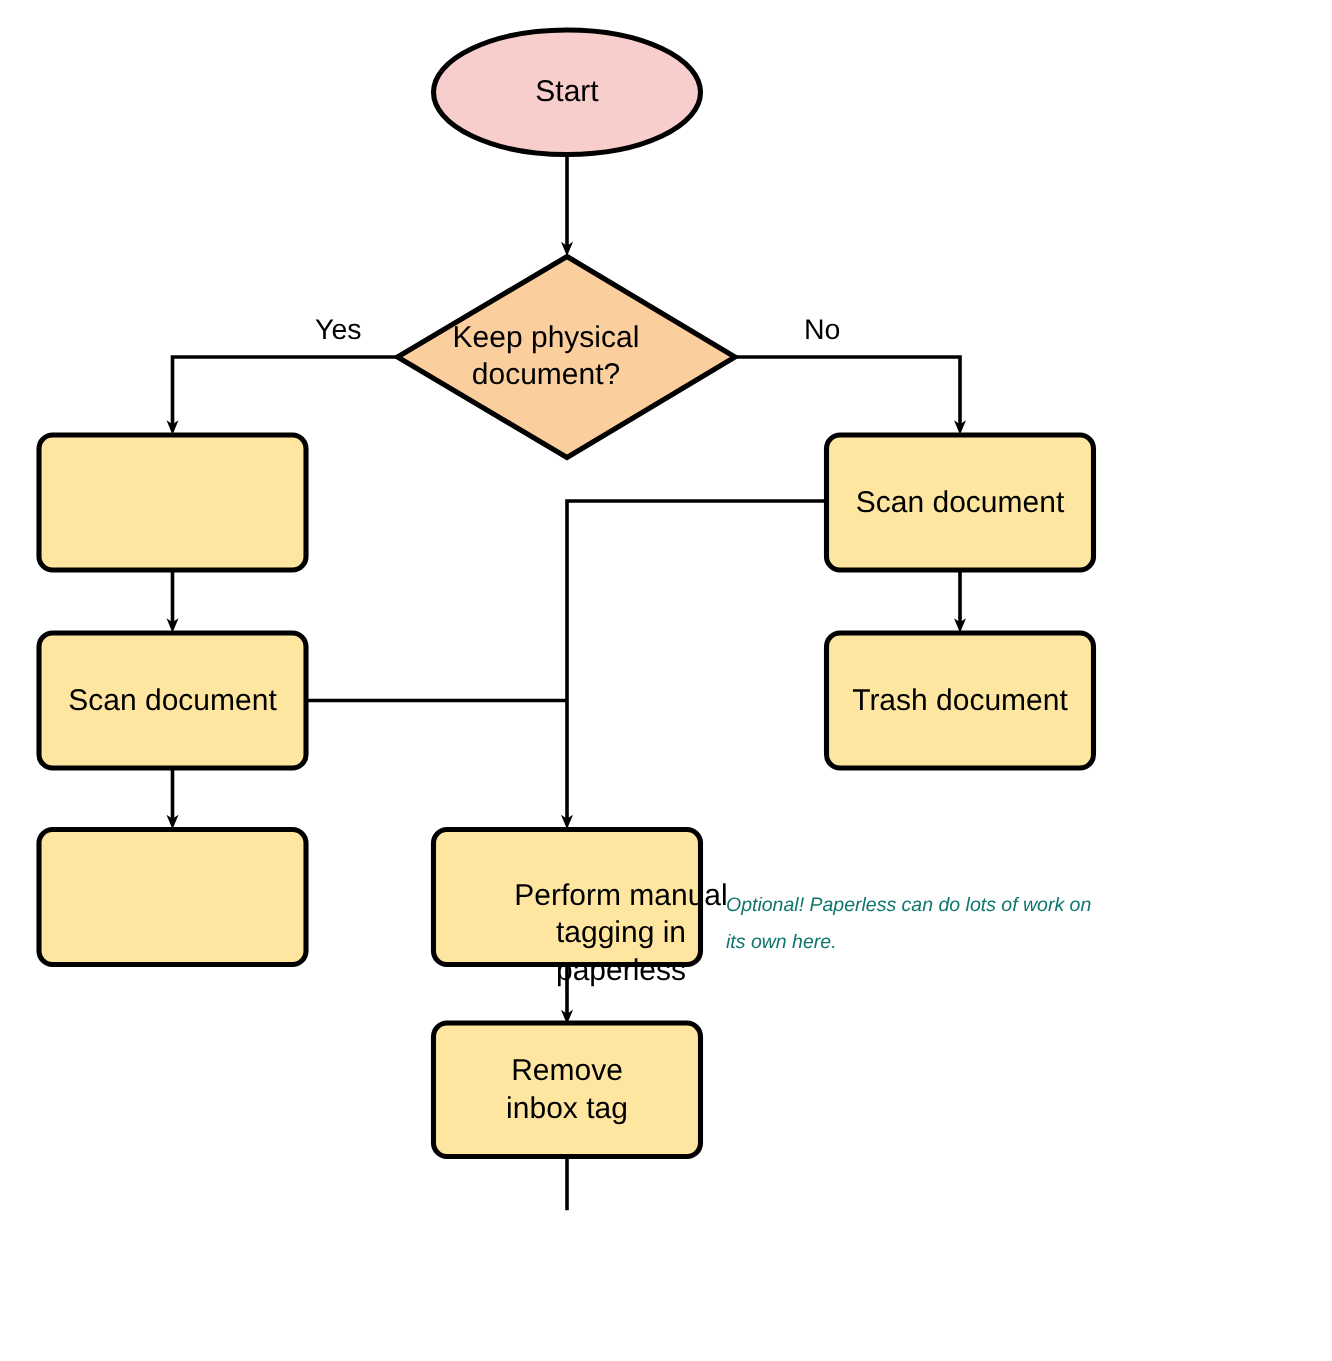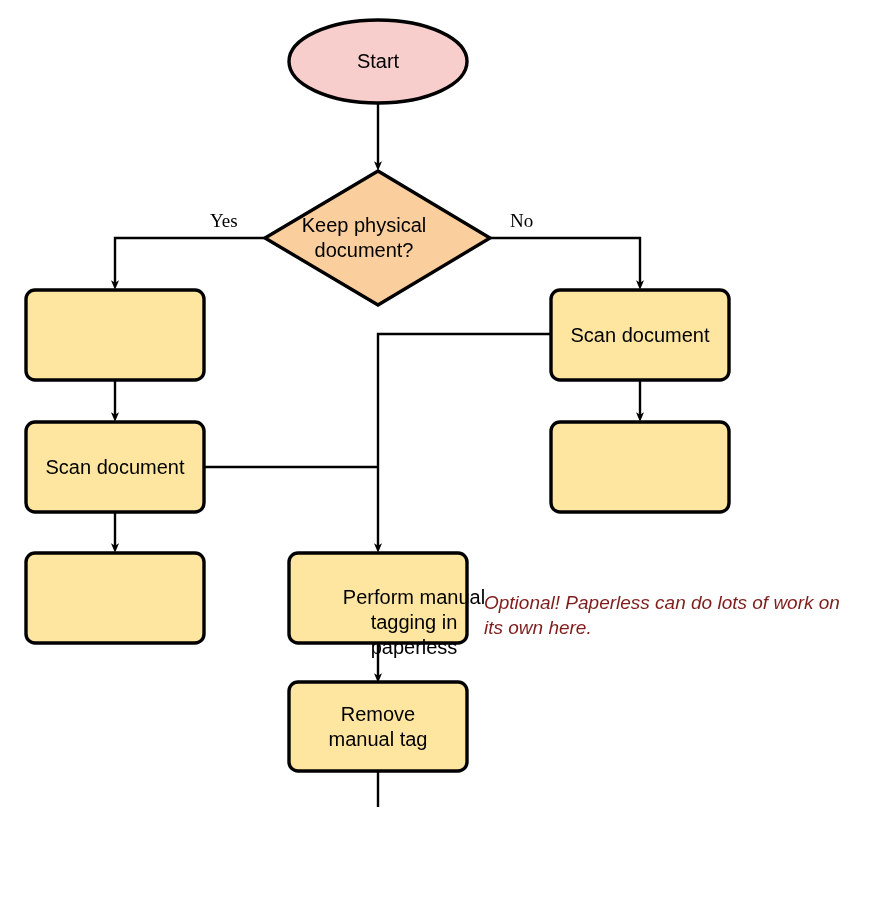--- a/index.html
+++ b/index.html
@@ -33,31 +33,31 @@
     color: #000000;
     font-family: "Liberation Sans", sans-serif;
     font-size: 20px;
     line-height: 25px;
     white-space: pre-line;
     pointer-events: none;
   }
   .edge-label {
     position: absolute;
     color: #000000;
-    font-family: Liberation Serif, serif;
+    font-family: Liberation Sans, sans-serif;
     font-size: 19px;
     line-height: 22px;
     white-space: nowrap;
   }
   .note-text {
     position: absolute;
-    color: #7f1d1d;
+    color: #0f766e;
     font-family: "Liberation Sans", sans-serif;
     font-style: italic;
-    font-size: 19px;
+    font-size: 13px;
     line-height: 25px;
     white-space: pre-line;
   }
 </style>
 </head>
 <body>
 
 <div id="flowchart-canvas">
 
   <svg id="flow-svg" viewBox="0 0 888 907">
@@ -118,30 +118,31 @@
 
   <div class="node-label" style="left:251px; top:171px; width:226px; height:134px;">Keep physical
 document?</div>
 
 
   <div class="node-label" style="left:26px; top:422px; width:178px; height:90px;">Scan document</div>
 
 
   <div class="node-label" style="left:551px; top:290px; width:178px; height:90px;">Scan document</div>
 
+  <div class="node-label" style="left:551px; top:422px; width:178px; height:90px;">Trash document</div>
 
   <div class="node-label" style="left:289px; top:577px; width:178px; height:90px;margin-left:36px;">Perform manual
 tagging in
 paperless</div>
 
   <div class="node-label" style="left:289px; top:682px; width:178px; height:89px;">Remove
-manual tag</div>
+inbox tag</div>
 
   <div class="node-label" style="left:289px; top:815px; width:178px; height:83px;">End</div>
 
   <div class="edge-label" style="left:210px; top:210px;">Yes</div>
 
-  <div class="edge-label" style="left:510px; top:210px;">No</div>
+  <div class="edge-label" style="left:536px; top:210px;">No</div>
 
   <div class="note-text" style="left:484px; top:590px; width:400px;">Optional! Paperless can do lots of work on
 its own here.</div>
 
 </div>
 
 </body></html>

